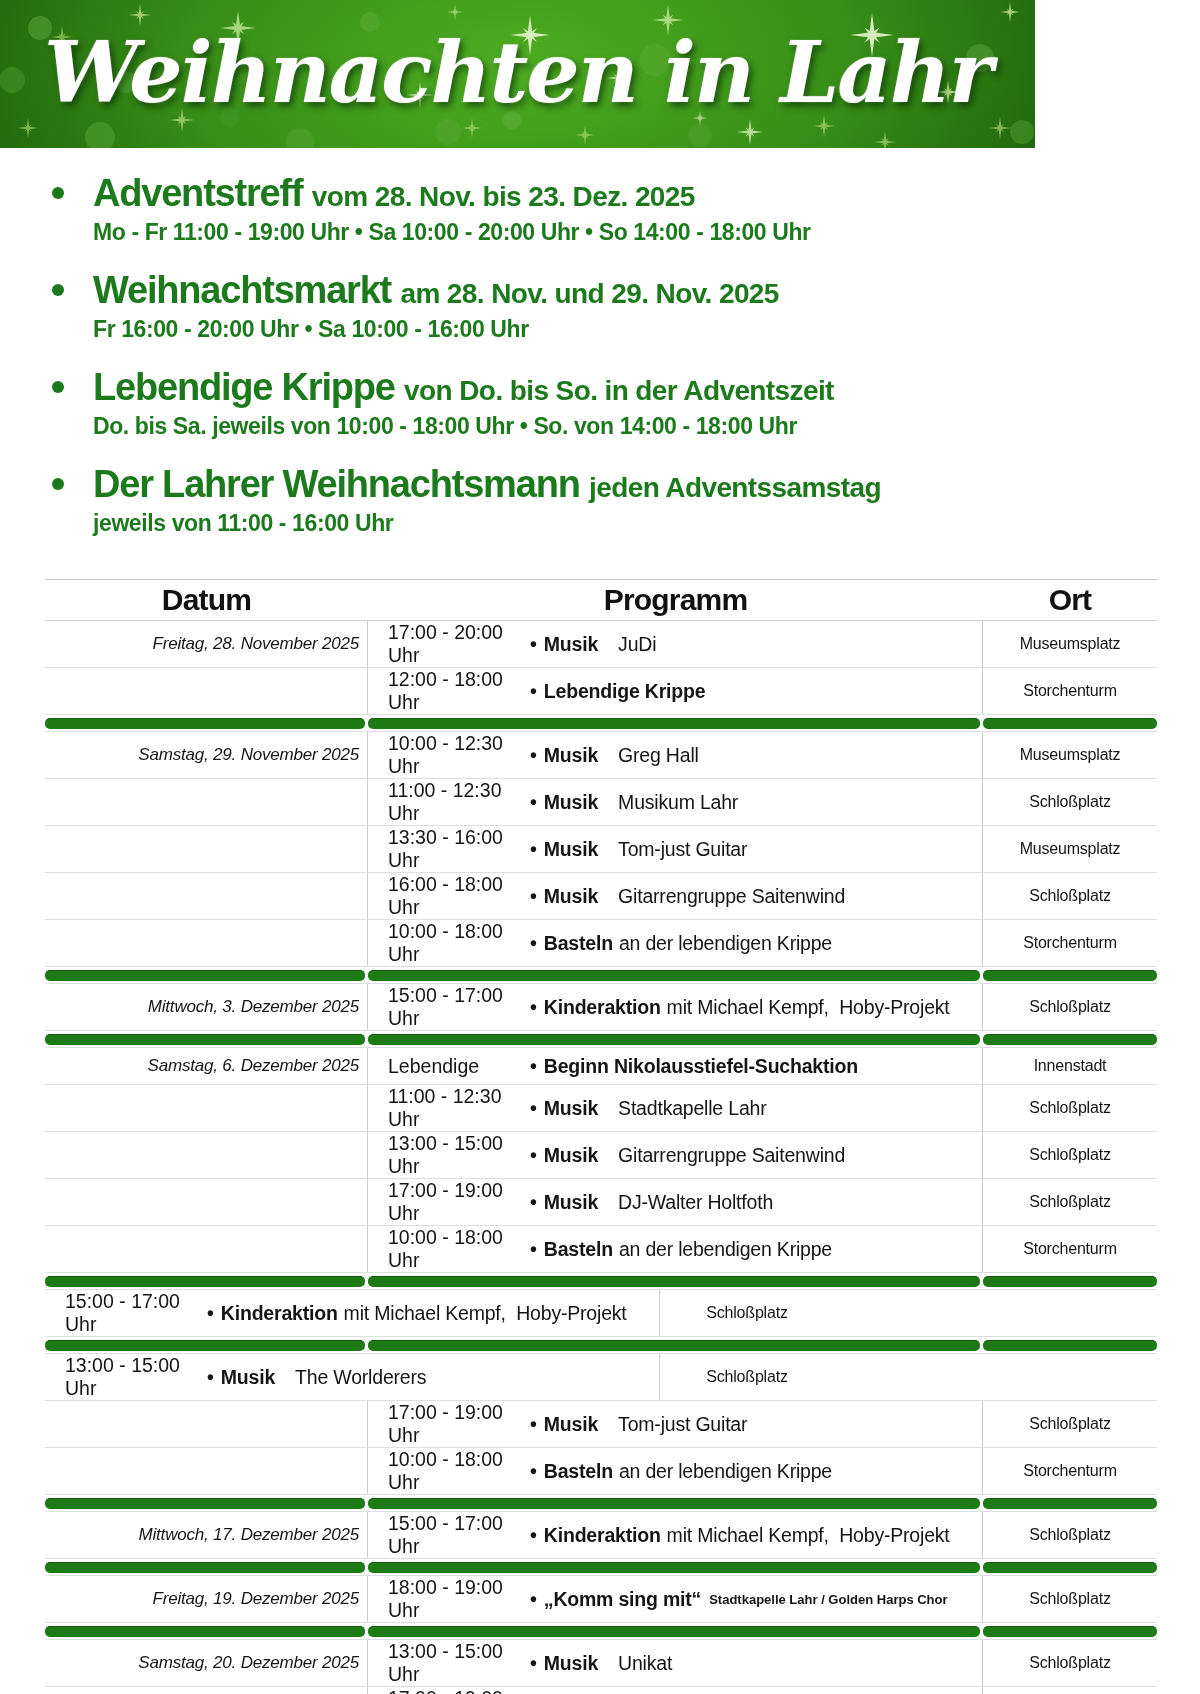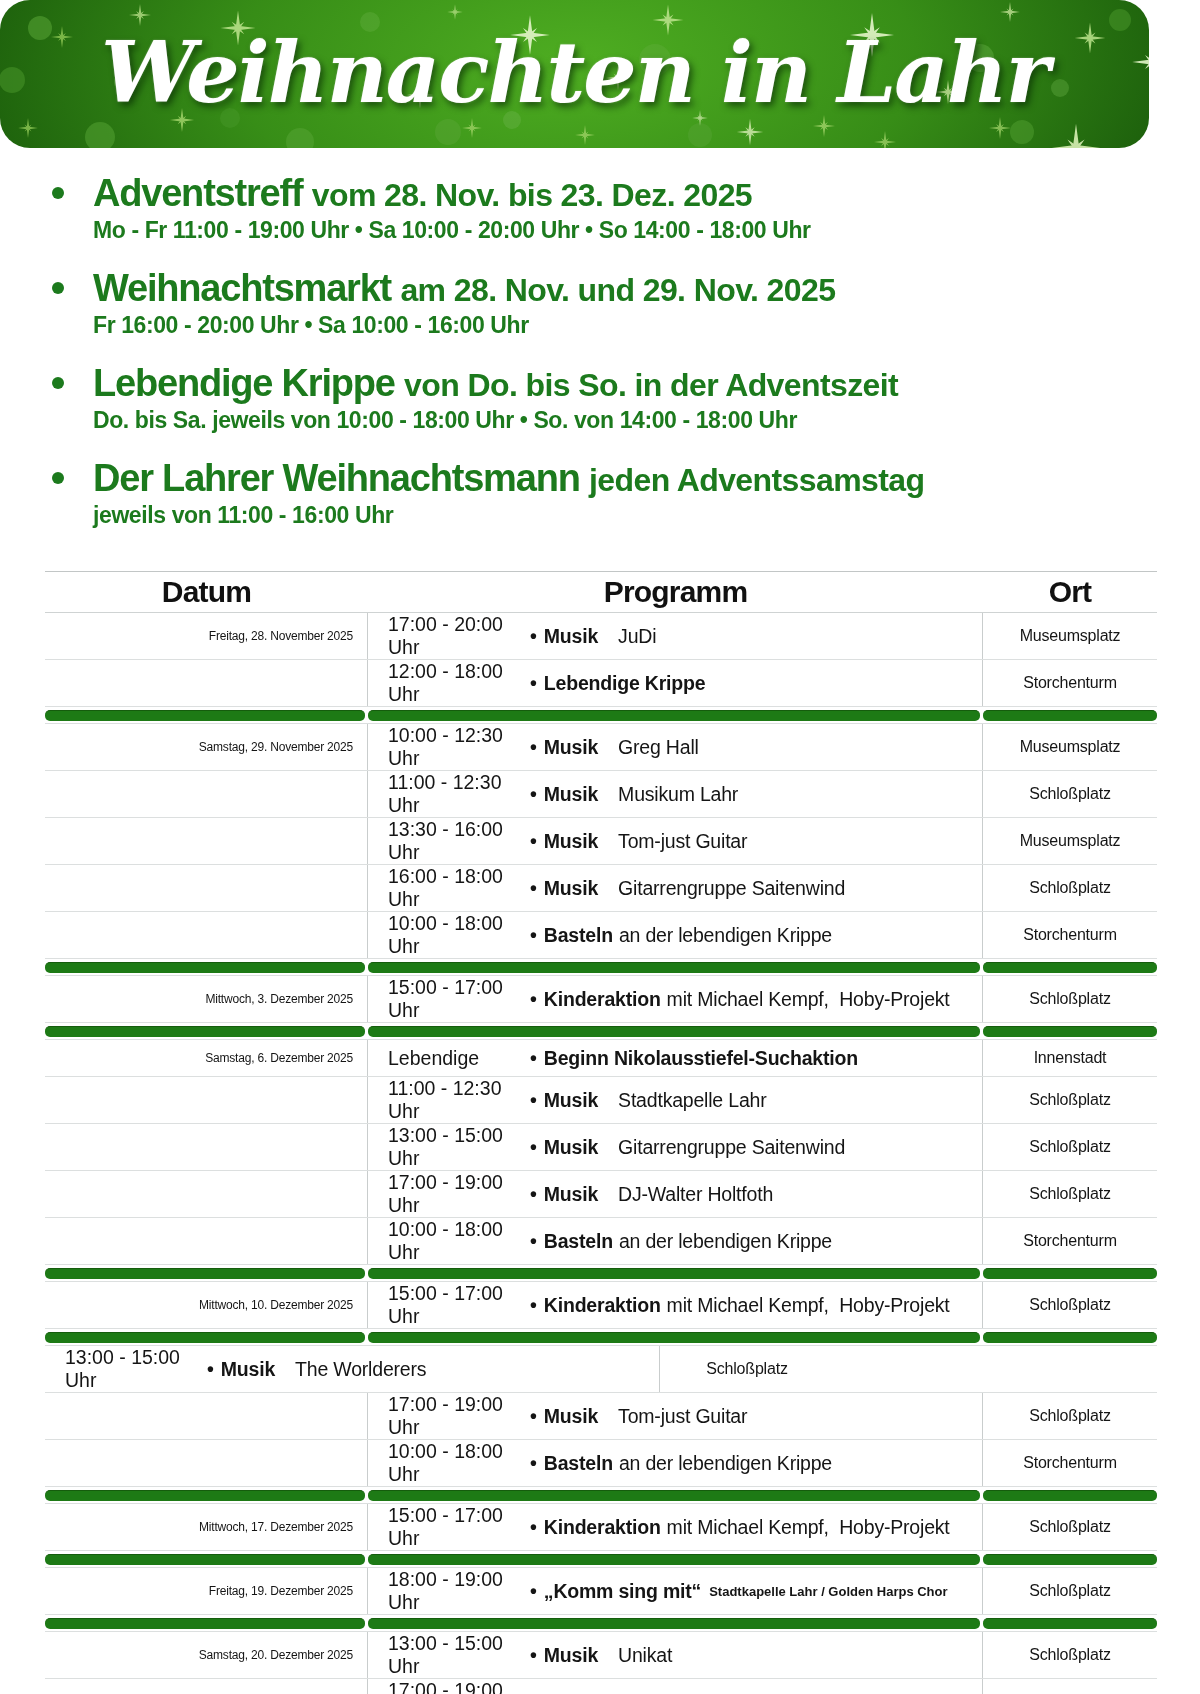--- a/index.html
+++ b/index.html
@@ -7,26 +7,25 @@
     width:1200px;height:1694px;
     background:#ffffff;
     font-family:"Liberation Sans", sans-serif;
     color:#222;
     position:relative;
     overflow:hidden;
   }
   
   .banner{
     position:relative;
-    width:1149px;height:148px;
+    width:1035px;height:148px;
     background:
       radial-gradient(ellipse 900px 420px at 50% 42%, rgba(80,175,34,.95) 0%, rgba(58,146,24,.9) 38%, rgba(31,101,13,.85) 68%, rgba(13,60,6,.9) 100%),
       linear-gradient(135deg,#0b3a05 0%,#2d8516 50%,#0b3a05 100%);
     overflow:hidden;
-    border-radius:30px;
   }
   .banner svg{position:absolute;left:0;top:0;}
   .banner-title{
     position:absolute;left:0;right:0;top:18px;
     text-align:center;
     font-family:"DejaVu Serif", serif;
     font-style:italic;font-weight:700;
     font-size:84px;line-height:110px;
     color:#ffffff;
     letter-spacing:-2px;
@@ -40,21 +39,21 @@
     width:12px;height:12px;border-radius:50%;
     background:#1c7a1d;
   }
   .intro-head{
     color:#1c7a1d;
     font-weight:700;
     font-size:38px;line-height:42px;
     letter-spacing:-1.2px;
     white-space:nowrap;
   }
-  .intro-head .range{font-size:32px;letter-spacing:-.6px;text-align:center;}
+  .intro-head .range{font-size:28px;letter-spacing:-.6px;text-align:center;}
   .intro-times{
     color:#1c7a1d;
     font-weight:700;
     font-size:23px;line-height:29px;
     letter-spacing:-.4px;
     white-space:nowrap;
   }
   
   .schedule{
     position:relative;
@@ -76,24 +75,25 @@
   .c-ort{width:174px;flex:none;}
   .prow{
     display:flex;align-items:center;
     min-height:36px;
     border-bottom:1px solid #dcdfdf;
     font-size:19.5px;
   }
   .cell-datum{
     width:323px;flex:none;align-self:stretch;
     display:flex;align-items:center;justify-content:flex-end;
-    padding-right:14px;box-sizing:border-box;
+    padding-right:8px;box-sizing:border-box;
     border-right:1px solid #c9cdcd;
-    font-size:12px;color:#151515;
+    font-size:17px;color:#151515;
     letter-spacing:-.2px;
+    font-style:italic;
   }
   .cell-prog{
     width:615px;flex:none;align-self:stretch;
     display:flex;align-items:center;
     padding-left:20px;box-sizing:border-box;
     border-right:1px solid #c9cdcd;
     color:#151515;
   }
   .cell-ort{
     width:174px;flex:none;
@@ -394,21 +394,20 @@
     <div class="cell-ort">Storchenturm</div>
   </div>
 
   <div class="divider">
     <div class="d1"></div>
     <div class="d2"></div>
     <div class="d3"></div>
   </div>
 
   <div class="prow">
-    <div class="cell-datum">Mittwoch, 10. Dezember 2025</div>
     <div class="cell-prog">
       <span class="t-time">15:00 - 17:00 Uhr</span>
       <span class="t-bullet">•</span>
       <span class="t-label">Kinderaktion</span>
 
       <span class="t-detail">mit Michael Kempf,  Hoby-Projekt</span>
     </div>
     <div class="cell-ort">Schloßplatz</div>
   </div>
 

